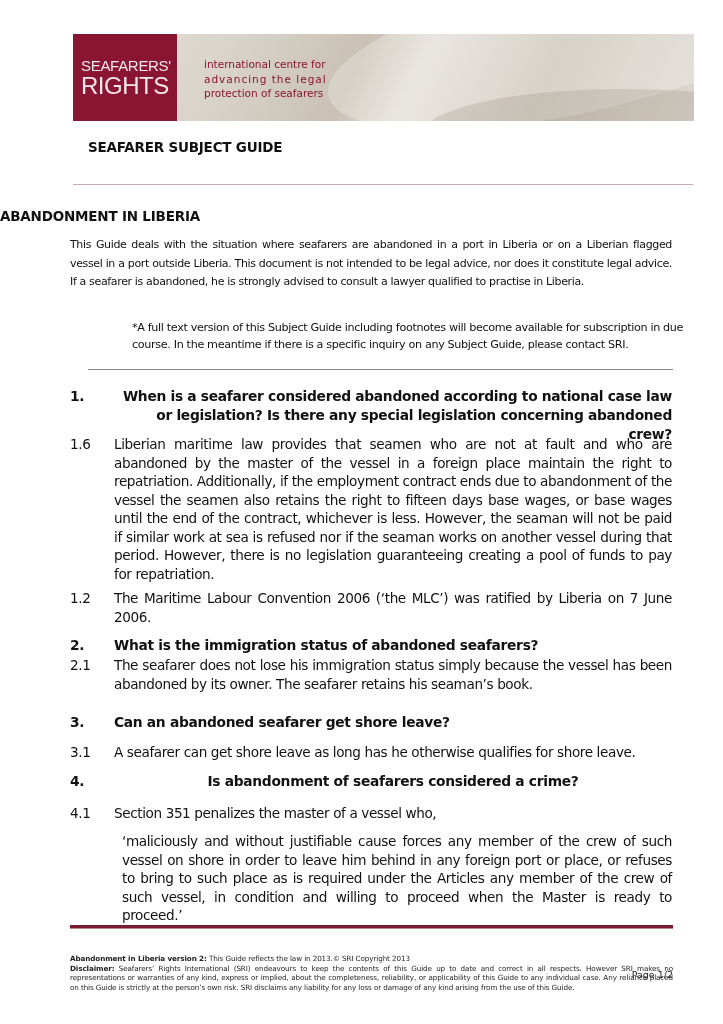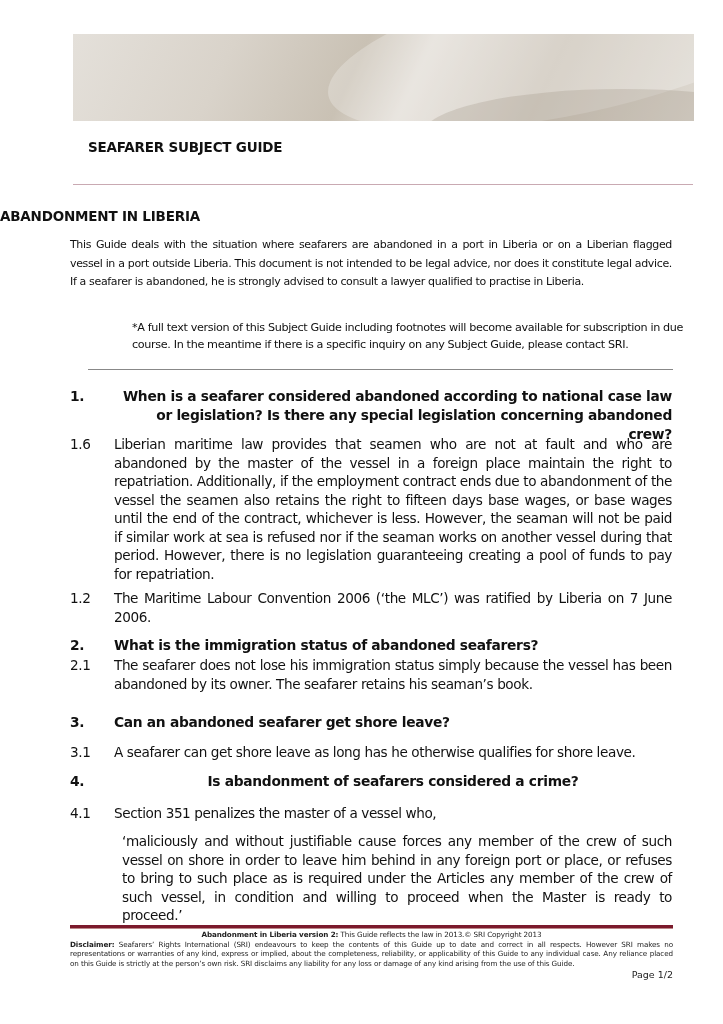--- a/index.html
+++ b/index.html
@@ -34,31 +34,40 @@
   .block { position: absolute; left: 70px; width: 602px; }
   .row { display: flex; }
   .num { width: 44px; flex: 0 0 44px; }
   .txt { flex: 1; text-align: justify; }
   .q { font-weight: bold; font-size: 13.8px; line-height: 19px; letter-spacing: -0.3px; }
   .a { font-size: 13.6px; line-height: 18.5px; letter-spacing: -0.4px; }
   .quote { margin-left: 52px; font-size: 13.6px; line-height: 18.5px; letter-spacing: -0.4px; text-align: justify; }
 
   .footer-rule { position: absolute; left: 70px; top: 925px; width: 603px; height: 3px; background: #7b1a2c; border-bottom: 1px solid #b88; }
   .footer { position: absolute; left: 70px; top: 930px; width: 603px; font-size: 7.2px; line-height: 9.6px; color: #222; letter-spacing: -0.1px; }
-  .footer .line1 { display: flex; justify-content: center; }
+  .footer .line1 { display: flex; justify-content: flex-start; margin-top: 24px; }
   .footer b { font-weight: bold; }
   .footer .disc { text-align: justify; }
   .page-num { position: absolute; right: 50px; top: 969px; font-size: 9.5px; color: #222; }
 </style>
 </head>
 <body>
 
 <div class="banner">
   <div class="swoosh1"></div>
   <div class="swoosh2"></div>
+  <div class="logo-box">
+    <div class="logo-line1">SEAFARERS'</div>
+    <div class="logo-line2">RIGHTS</div>
+  </div>
+  <div class="tagline">
+    <div>international centre for</div>
+    <div class="spaced">advancing the legal</div>
+    <div>protection of seafarers</div>
+  </div>
 </div>
 
 <div class="subject-guide">SEAFARER SUBJECT GUIDE</div>
 <div class="divider-red"></div>
 <div class="doc-title">ABANDONMENT IN LIBERIA</div>
 
 <div class="intro">This Guide deals with the situation where seafarers are abandoned in a port in Liberia or on a Liberian flagged vessel in a port outside Liberia. This document is not intended to be legal advice, nor does it constitute legal advice.  If a seafarer is abandoned, he is strongly advised to consult a lawyer qualified to practise in Liberia.</div>
 <div class="note">*A full text version of this Subject Guide including footnotes will become available for subscription in due course.  In the meantime if there is a specific inquiry on any Subject Guide, please contact SRI.</div>
 <div class="divider-gray"></div>
 

